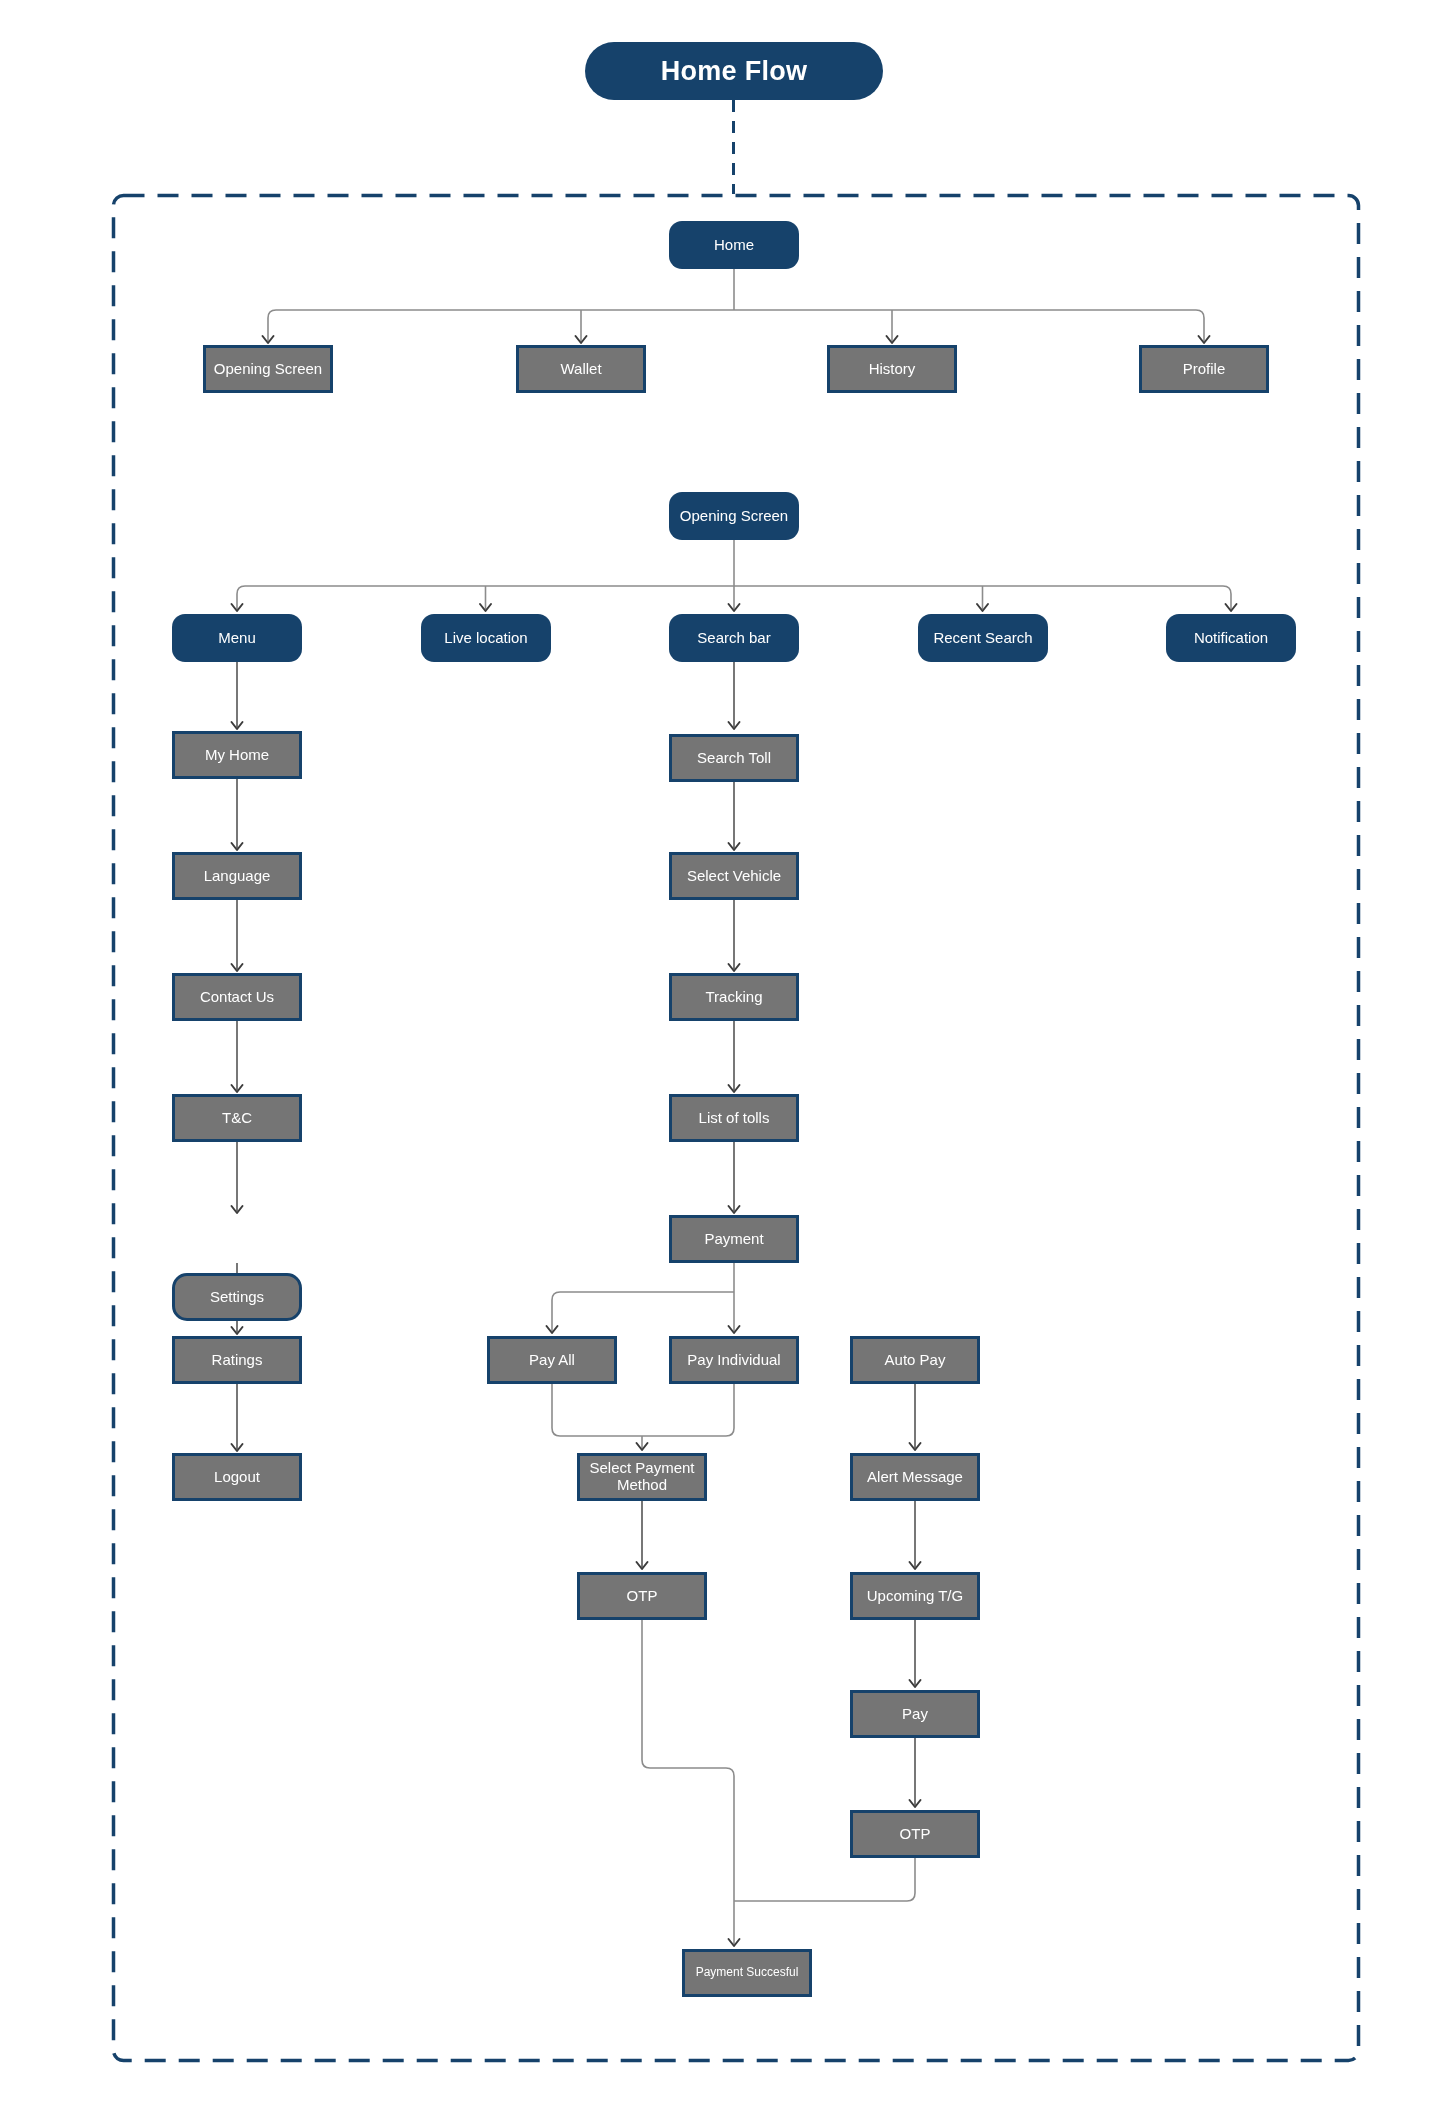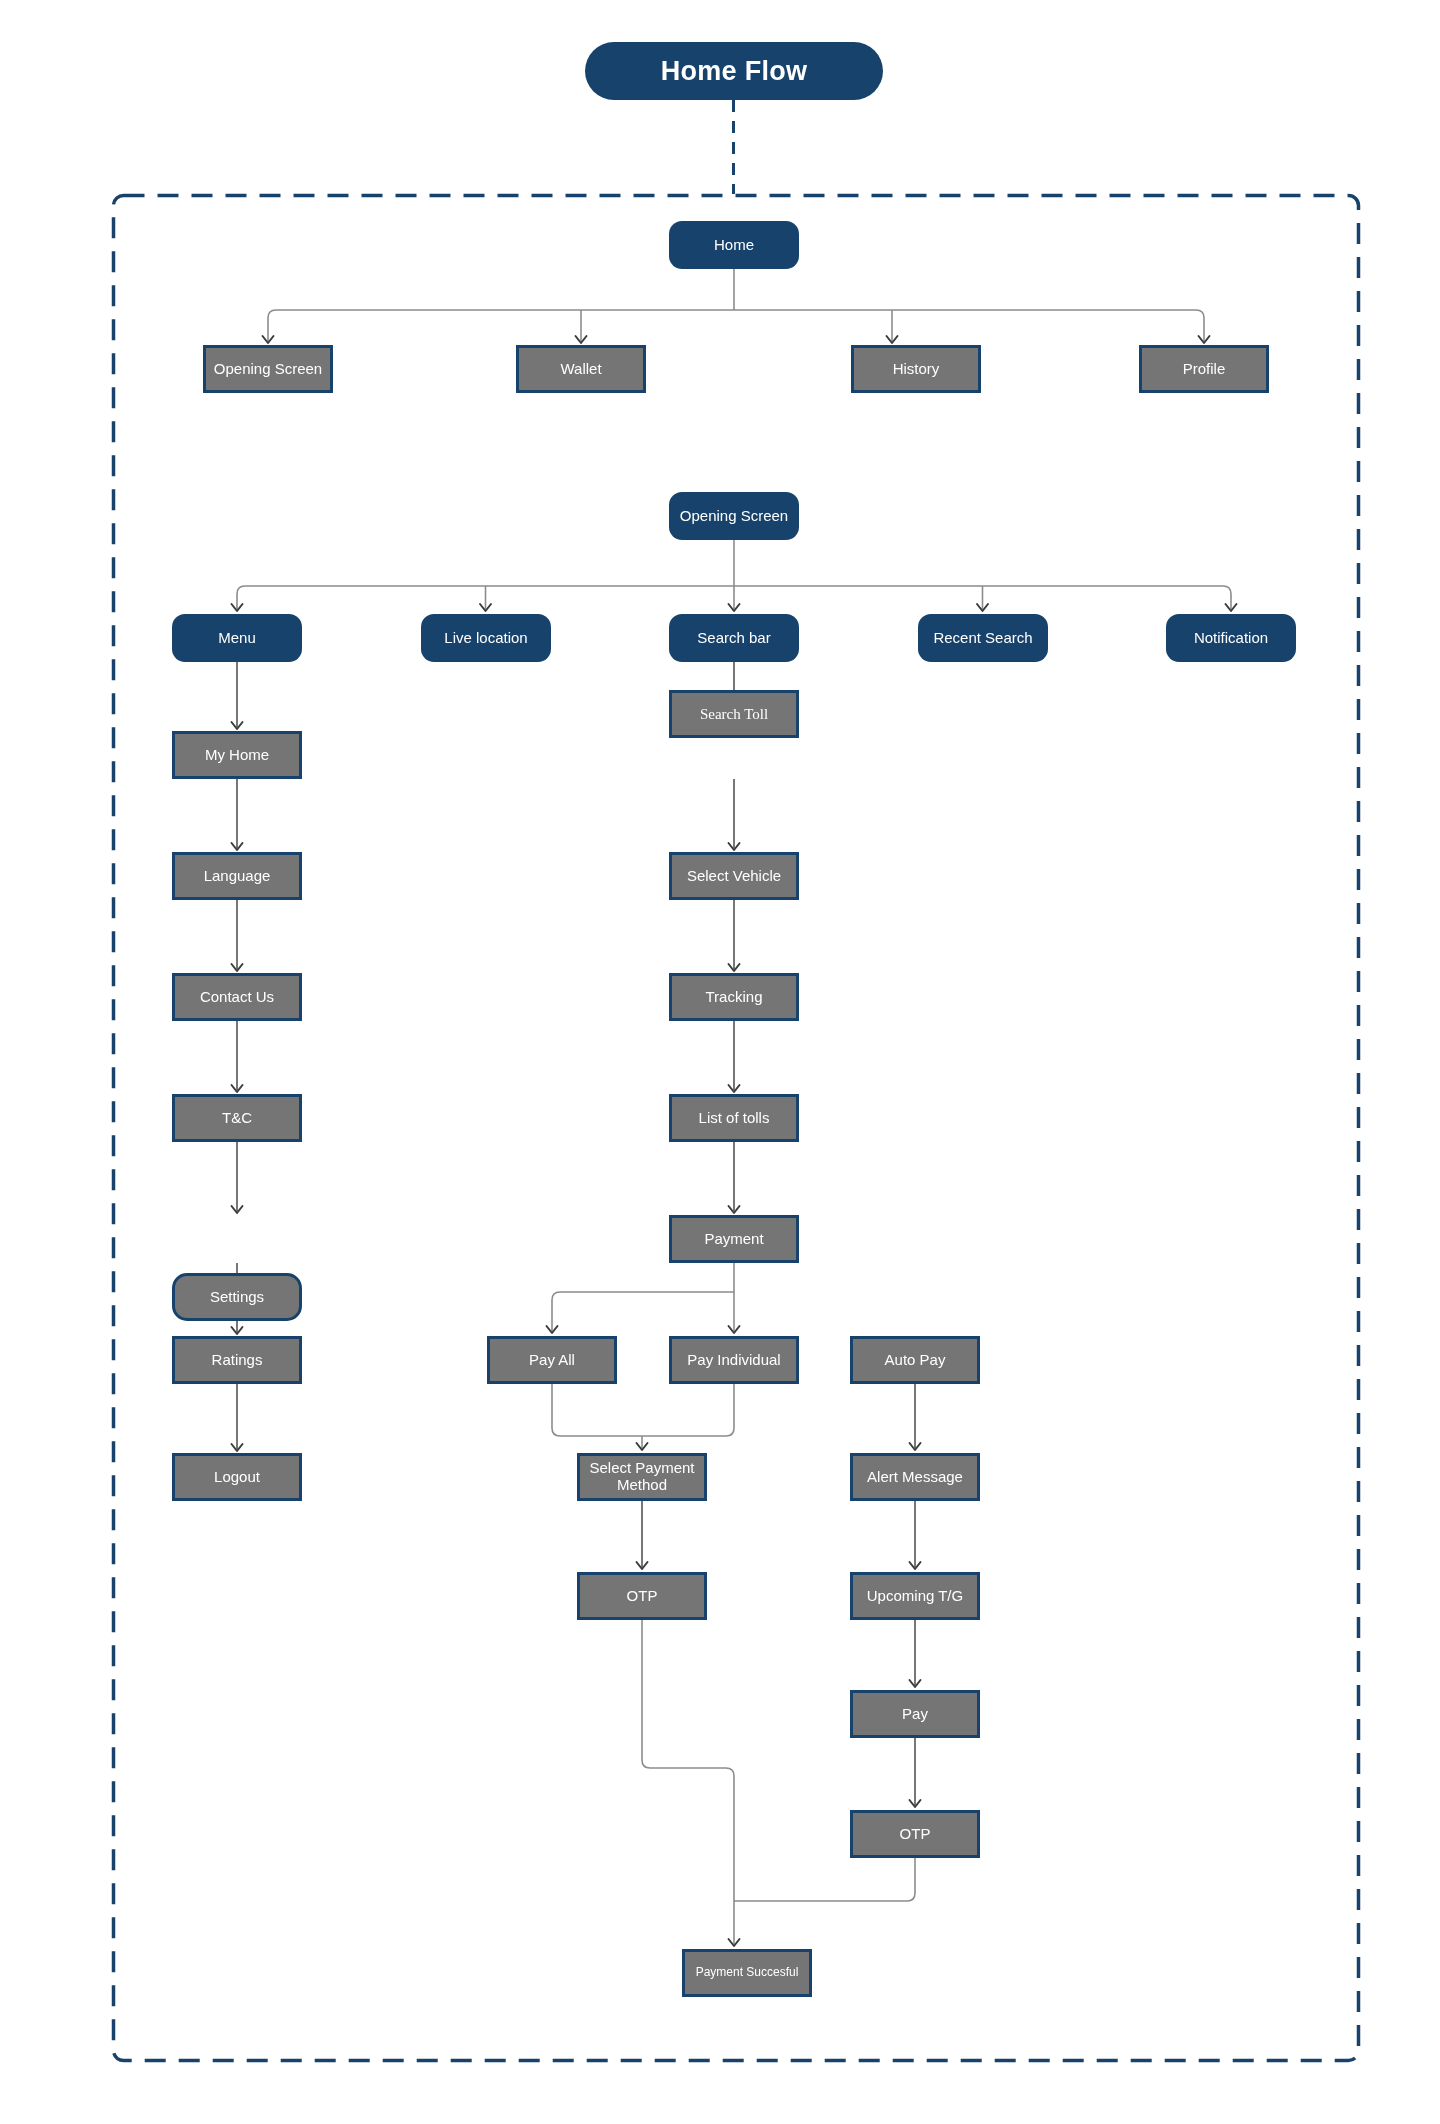--- a/index.html
+++ b/index.html
@@ -131,39 +131,39 @@
 
       <path d="M716.5 1939 L722 1946 L727.5 1939"></path>
     </g>
   </svg>
 
   <div class="title-pill">Home Flow</div>
 
   <div class="node pill" style="left:657px;top:221px;">Home</div>
   <div class="node box" style="left:191px;top:345px;">Opening Screen</div>
   <div class="node box" style="left:504px;top:345px;">Wallet</div>
-  <div class="node box" style="left:839px;top:345px;">History</div>
+  <div class="node box" style="left:815px;top:345px;">History</div>
   <div class="node box" style="left:1127px;top:345px;">Profile</div>
 
   <div class="node pill" style="left:657px;top:492px;">Opening Screen</div>
   <div class="node pill" style="left:160px;top:614px;">Menu</div>
   <div class="node pill" style="left:409px;top:614px;">Live location</div>
   <div class="node pill" style="left:657px;top:614px;">Search bar</div>
   <div class="node pill" style="left:906px;top:614px;">Recent Search</div>
   <div class="node pill" style="left:1154px;top:614px;">Notification</div>
 
   <div class="node box" style="left:160px;top:731px;">My Home</div>
   <div class="node box" style="left:160px;top:852px;">Language</div>
   <div class="node box" style="left:160px;top:973px;">Contact Us</div>
   <div class="node box" style="left:160px;top:1094px;">T&amp;C</div>
   <div class="node box" style="left:160px;top:1273px;border-radius:15px;">Settings</div>
   <div class="node box" style="left:160px;top:1336px;">Ratings</div>
   <div class="node box" style="left:160px;top:1453px;">Logout</div>
 
-  <div class="node box" style="left:657px;top:690px;font-family:Liberation Serif, serif;">Search Toll</div>
+  <div class="node box" style="left:657px;top:734px;">Search Toll</div>
   <div class="node box" style="left:657px;top:852px;">Select Vehicle</div>
   <div class="node box" style="left:657px;top:973px;">Tracking</div>
   <div class="node box" style="left:657px;top:1094px;">List of tolls</div>
   <div class="node box" style="left:657px;top:1215px;">Payment</div>
 
   <div class="node box" style="left:475px;top:1336px;">Pay All</div>
   <div class="node box" style="left:657px;top:1336px;">Pay Individual</div>
   <div class="node box" style="left:838px;top:1336px;">Auto Pay</div>
 
   <div class="node box" style="left:565px;top:1453px;">Select Payment Method</div>

